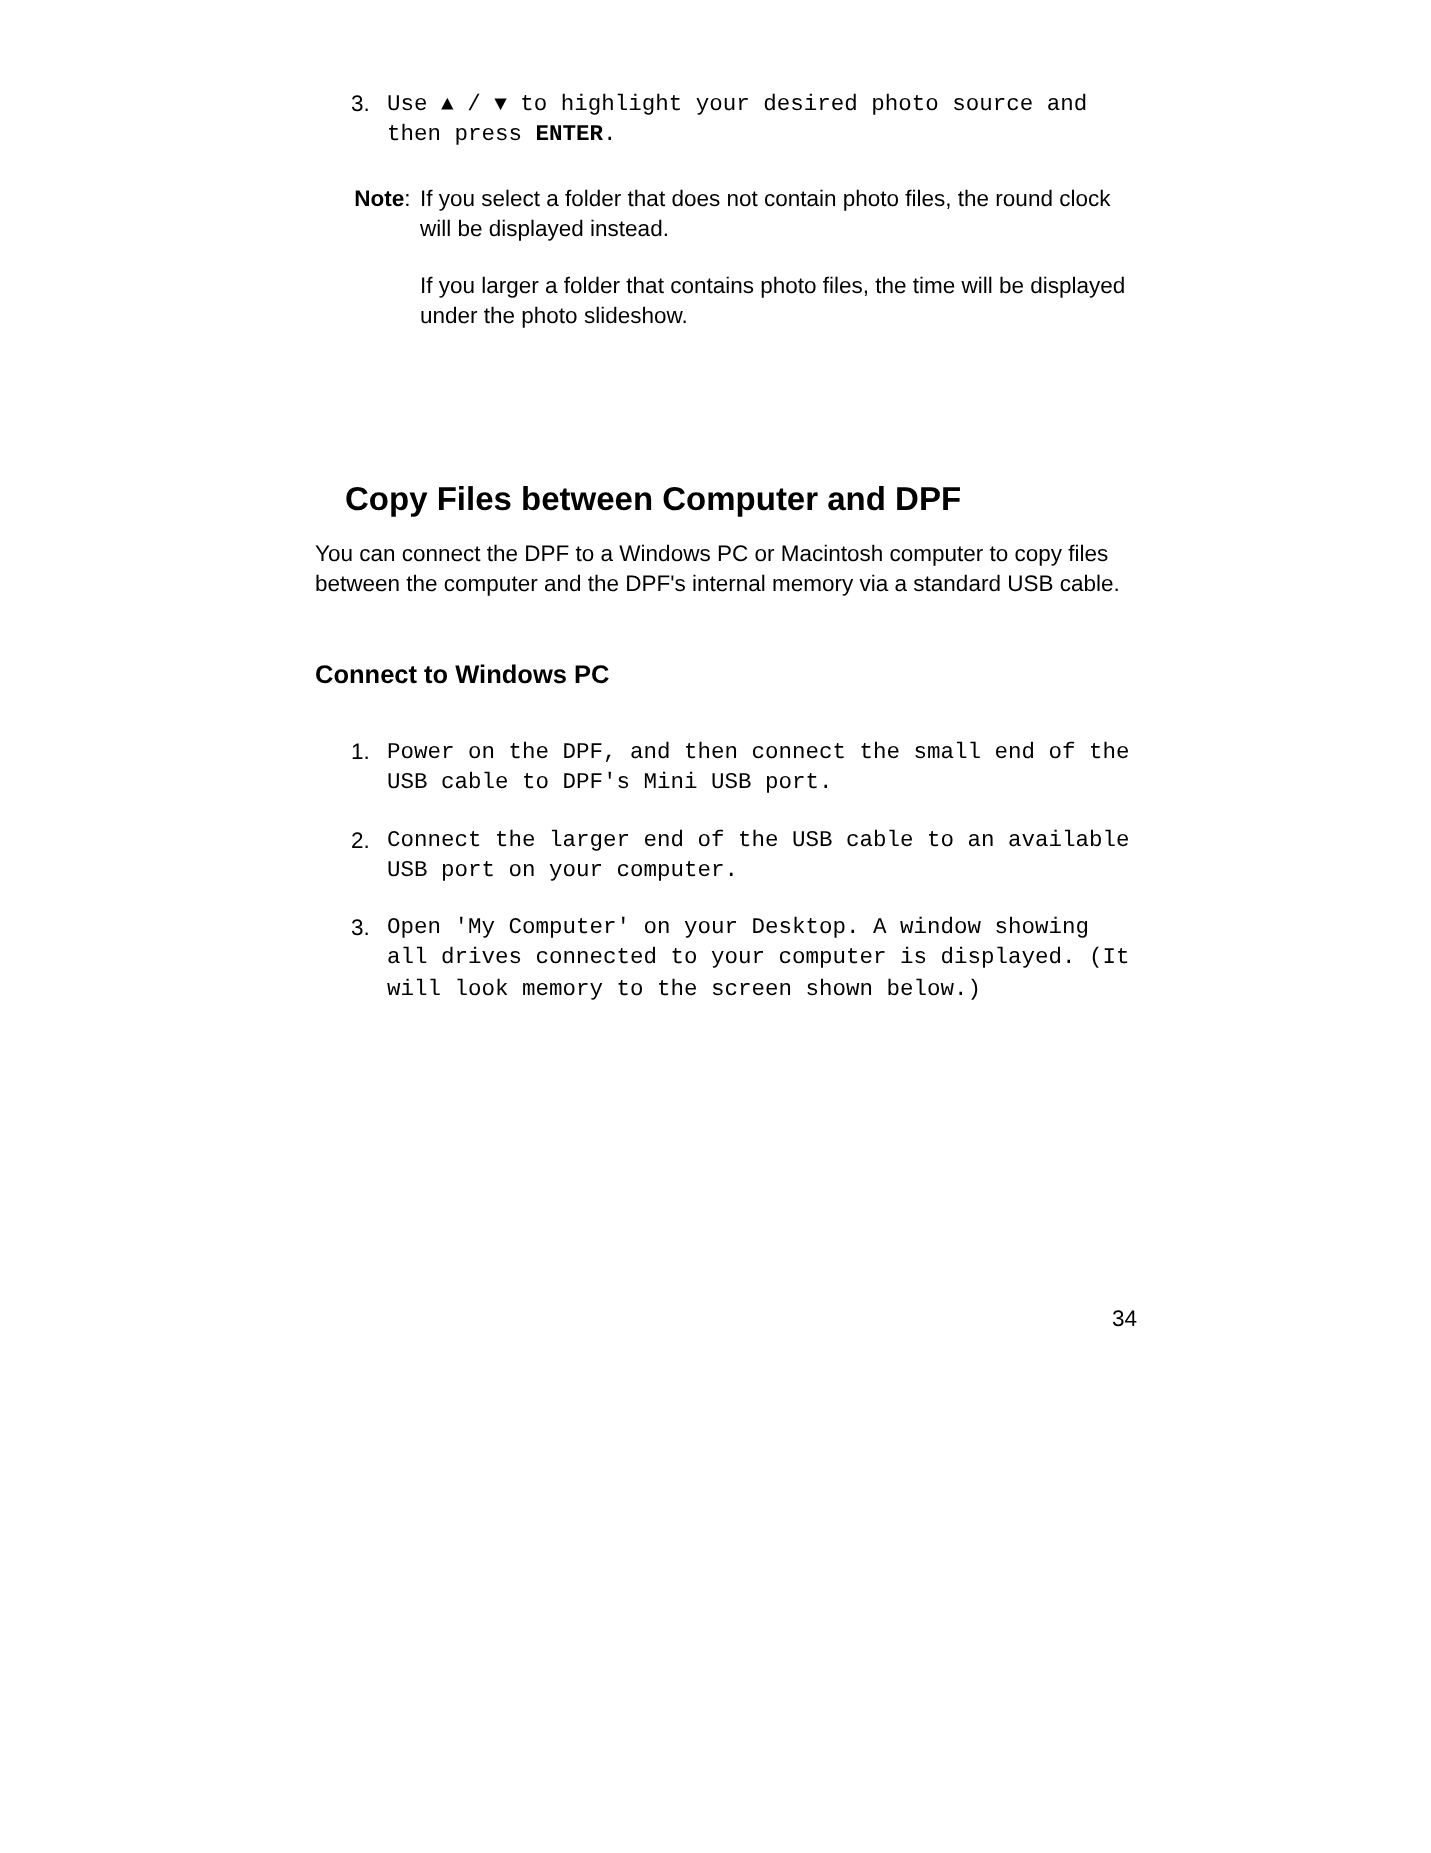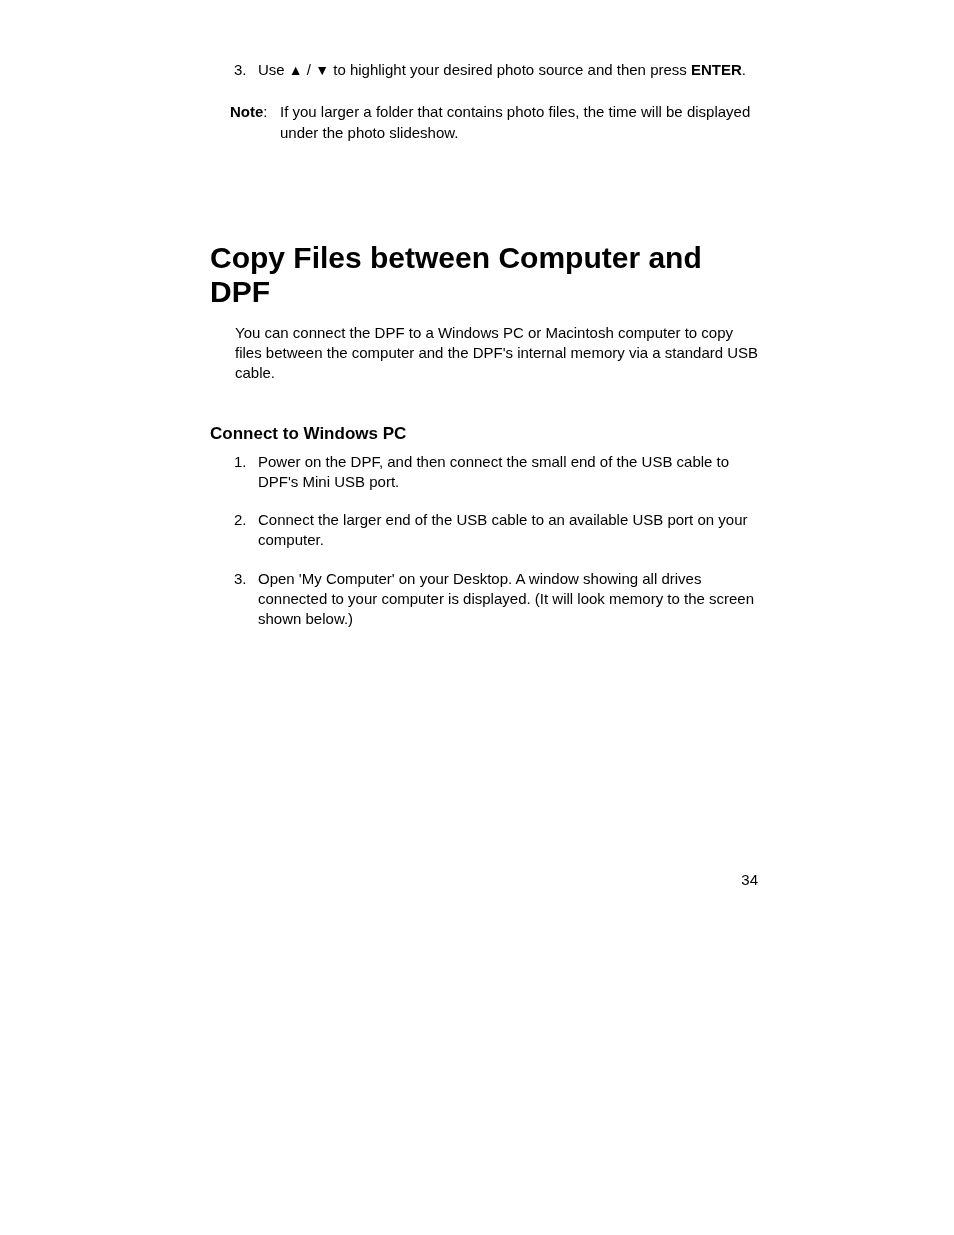--- a/index.html
+++ b/index.html
@@ -25,54 +25,56 @@
       line-height: 1.35;
     }
     .step-number-alt {
       width: 48px;
       flex-shrink: 0;
       padding-left: 24px;
       font-size: 15px;
     }
     .step-content {
       flex: 1;
+      font-family: Liberation Mono, monospace;
     }
     .note-block {
       display: flex;
       margin-top: 22px;
       font-size: 15px;
       line-height: 1.35;
     }
     .note-label {
       width: 70px;
       flex-shrink: 0;
       padding-left: 20px;
+      text-align: center;
     }
     .note-content {
       flex: 1;
     }
     .note-para {
       margin-bottom: 18px;
     }
     .section-heading {
-      font-size: 30px;
+      font-size: 22px;
       font-weight: bold;
       margin-top: 80px;
       margin-bottom: 14px;
+      margin-left: 20px;
     }
     .section-intro {
       font-size: 15px;
       line-height: 1.35;
       margin-bottom: 40px;
-      margin-left: 25px;
     }
     .subsection-heading {
       font-size: 17px;
       font-weight: bold;
-      margin-bottom: 8px;
+      margin-bottom: 32px;
     }
     .page-number {
       position: absolute;
       right: 196px;
       top: 843px;
       font-size: 15px;
       margin-top: 28px;
     }
     .bold {
       font-weight: bold;
@@ -91,20 +93,21 @@
     <div class="step-content">
       <span>Use </span><span class="arrow">▲</span><span> / </span><span class="arrow">▼</span><span> to highlight your desired photo source and then press </span><span class="bold">ENTER</span><span>.</span>
     </div>
   </div>
 
   <div class="note-block">
     <div class="note-label">
       <span class="bold">Note</span><span>:</span>
     </div>
     <div class="note-content">
+      <div class="note-para">If you select a folder that does not contain photo files, the round clock will be displayed instead.</div>
       <div class="note-para">If you larger a folder that contains photo files, the time will be displayed under the photo slideshow.</div>
     </div>
   </div>
 
   <h2 class="section-heading">Copy Files between Computer and DPF</h2>
 
   <p class="section-intro">You can connect the DPF to a Windows PC or Macintosh computer to copy files between the computer and the DPF's internal memory via a standard USB cable.</p>
 
   <h3 class="subsection-heading">Connect to Windows PC</h3>
 

